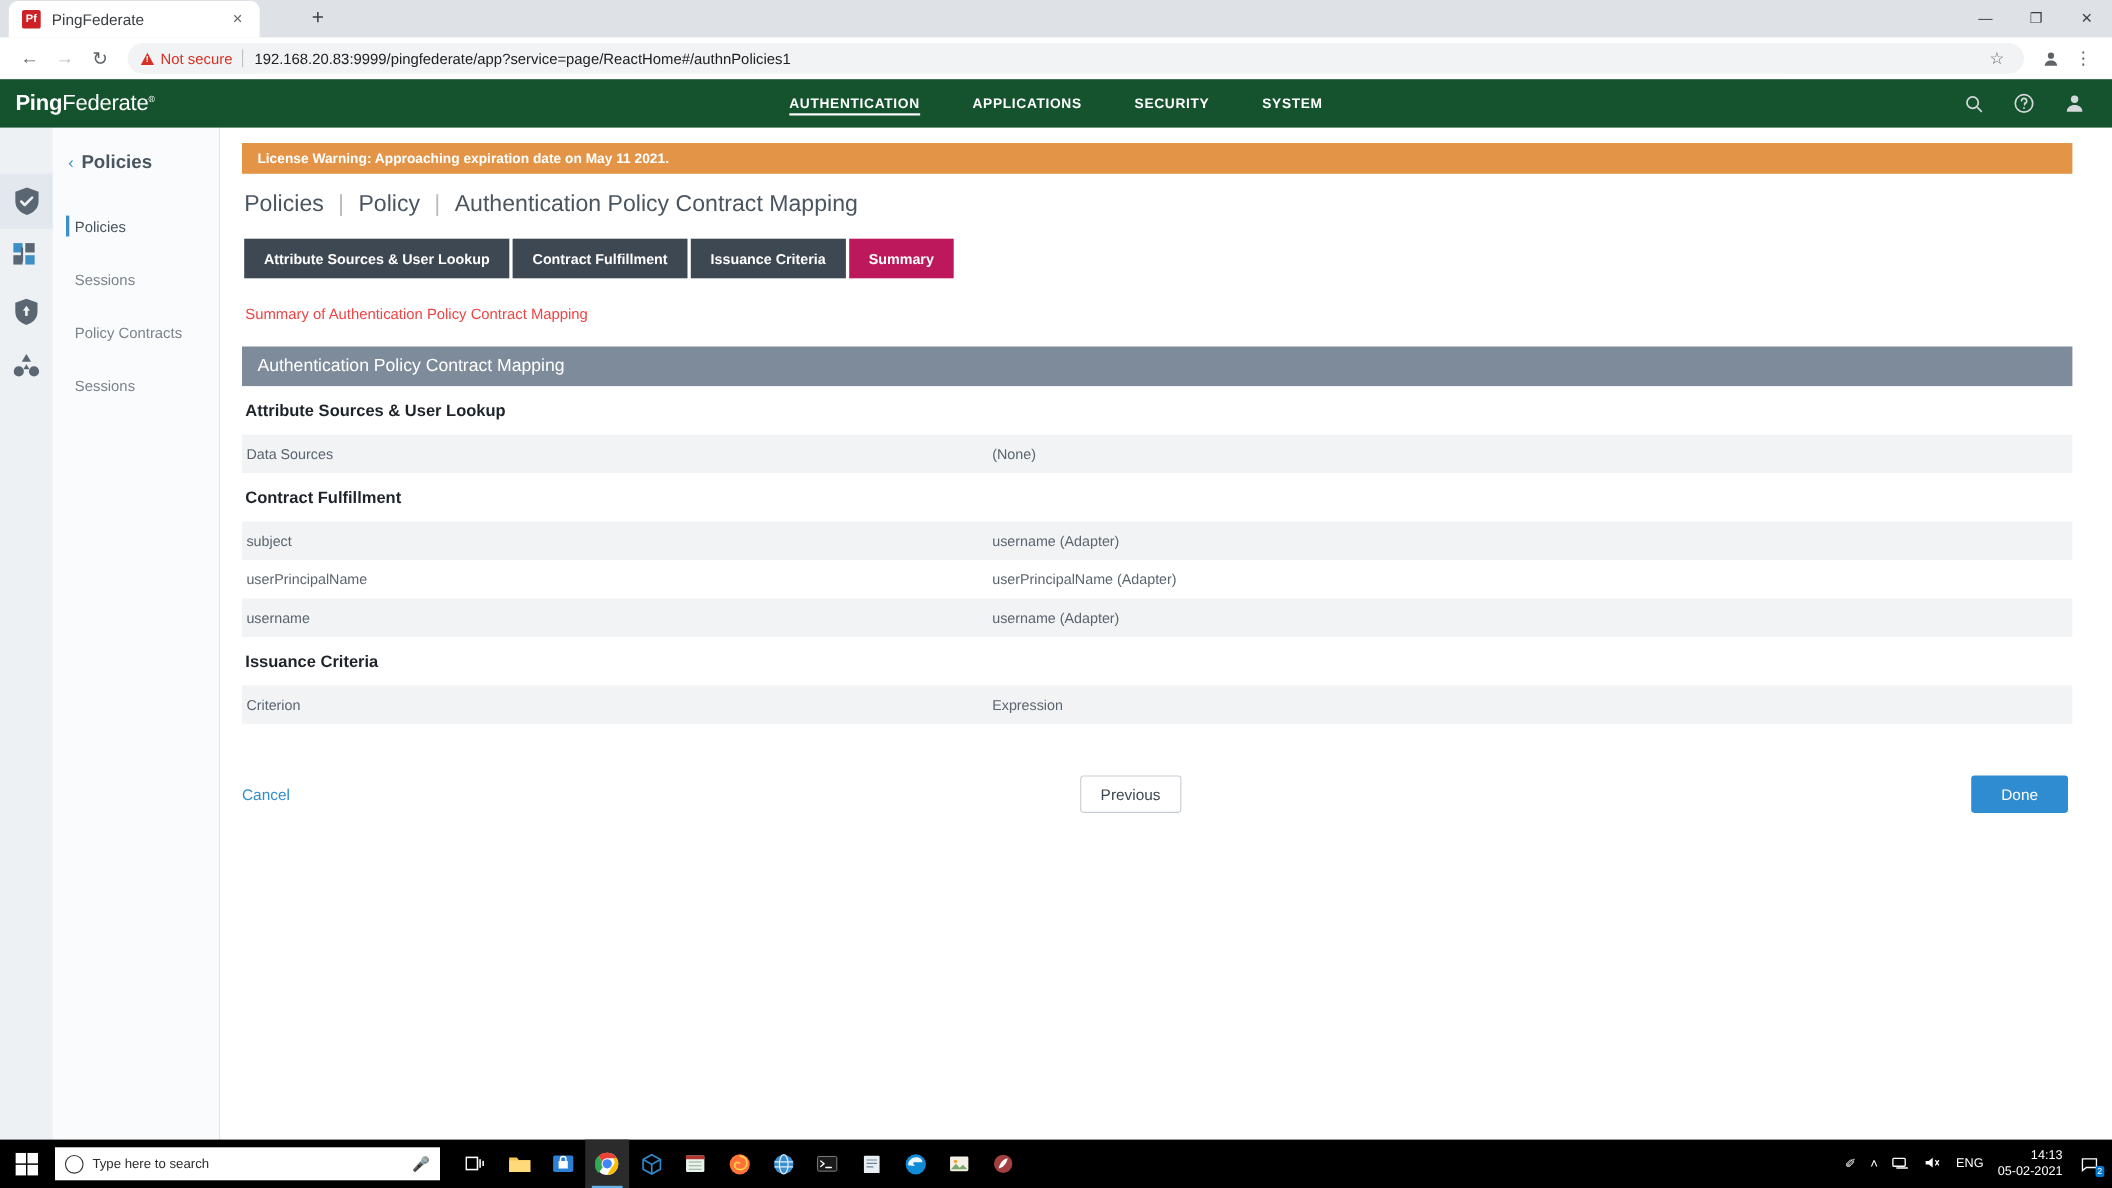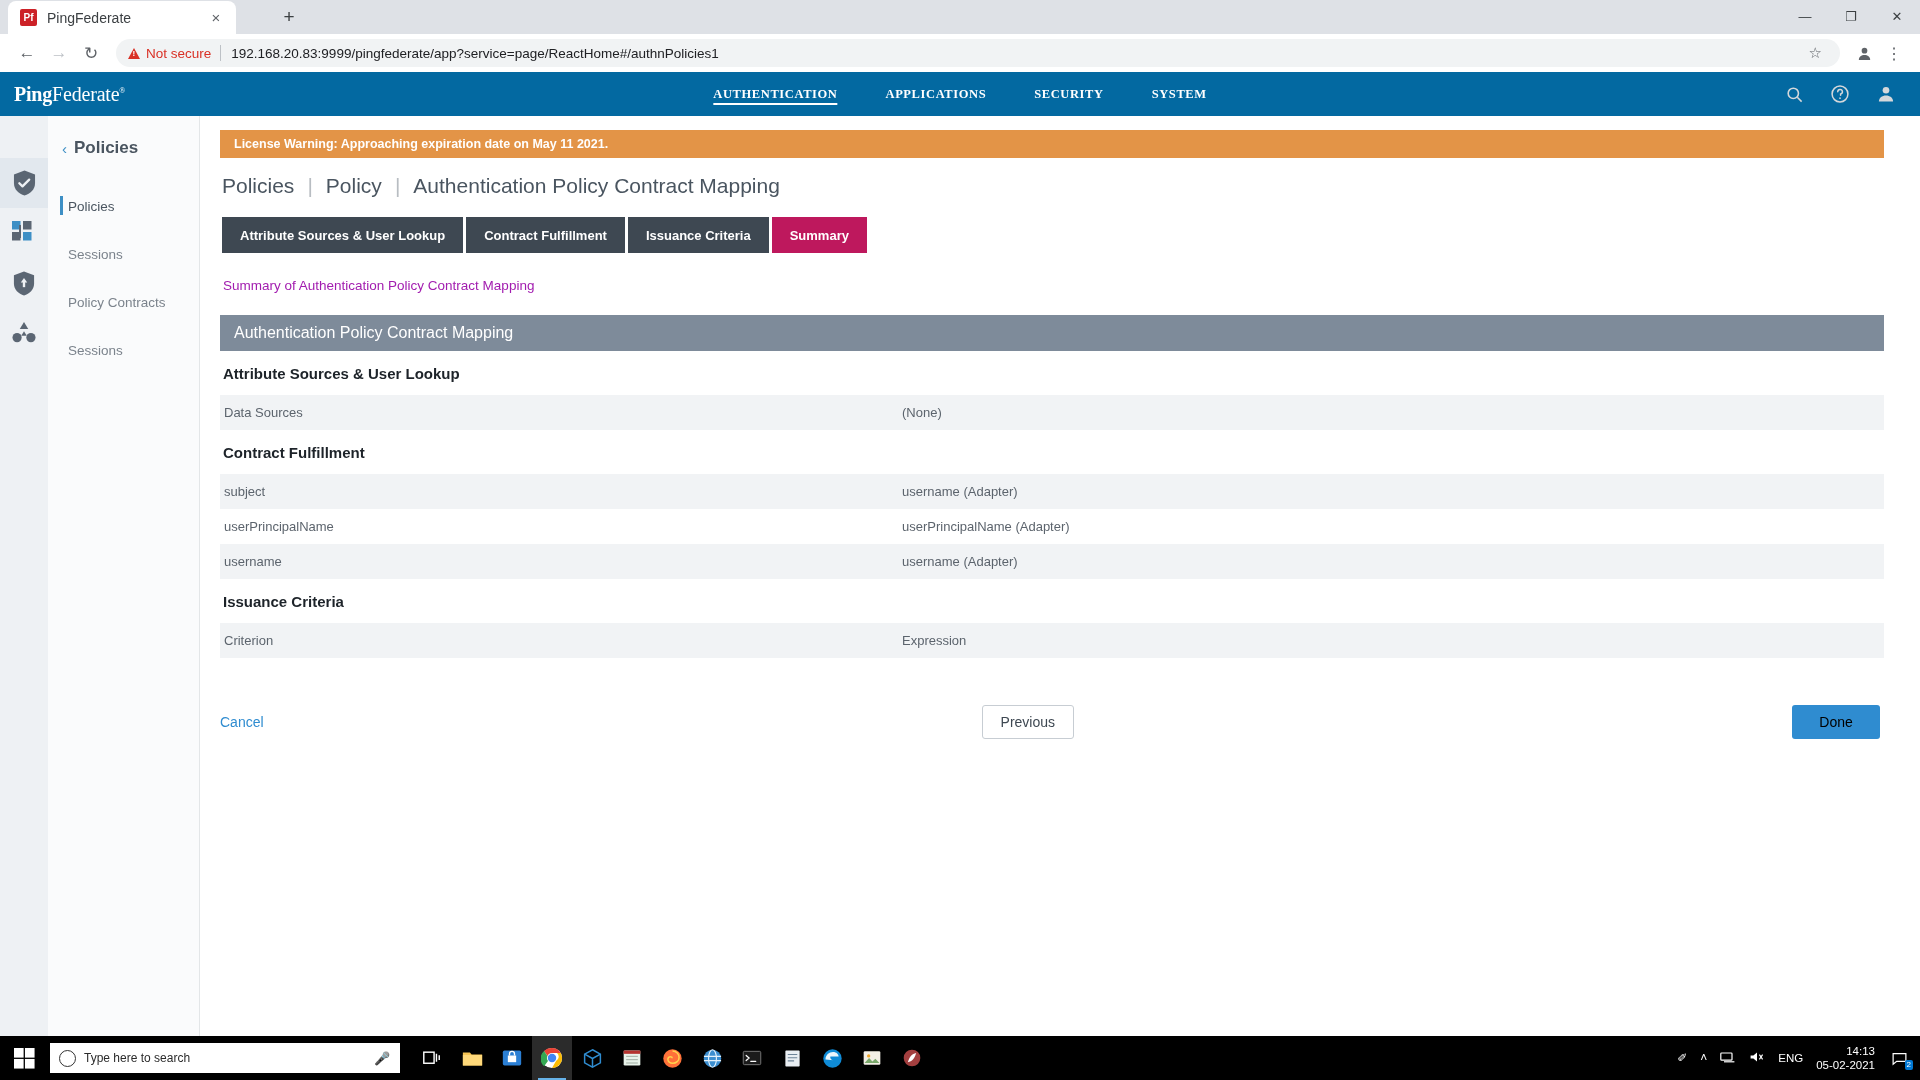--- a/index.html
+++ b/index.html
@@ -84,22 +84,22 @@
   .omni-div { width: 1px; height: 16px; background: #bdc1c6; }
   .omni-url { color: #202124; padding-left: 10px; font-size: 13.5px; }
   .star-icon { color: #5f6368; font-size: 15px; margin-left: auto; padding: 0 6px; }
   .tb-icon {
     width: 28px; height: 28px; display: flex; align-items: center;
     justify-content: center; color: #5f6368; font-size: 16px;
   }
 
   
   .pf-header {
-    height: 44px; background: #0369a1; display: flex;
-    align-items: center; position: relative; font-family: Liberation Serif, serif;
+    height: 44px; background: #14532d; display: flex;
+    align-items: center; position: relative;
   }
   .pf-logo {
     color: #fff; font-size: 20px; padding-left: 14px;
     letter-spacing: -0.2px; white-space: nowrap;
   }
   .pf-logo b { font-weight: bold; }
   .pf-logo span.light { font-weight: normal; }
   .pf-logo sup { font-size: 8px; vertical-align: super; }
   .pf-nav {
     position: absolute; left: 50%; transform: translateX(-50%);
@@ -175,21 +175,21 @@
 
   .tabrow { display: flex; gap: 3px; padding-left: 2px; }
   .wiz-tab {
     background: #3e4852; color: #ffffff; font-size: 13px;
     font-weight: bold; padding: 0 18px; height: 36px;
     display: flex; align-items: center;
   }
   .wiz-tab.current { background: #be185d; }
 
   .section-desc {
-    font-size: 13.5px; color: #a21caf; margin: 25px 0 22px 3px;
+    font-size: 13.5px; color: #ef4444; margin: 25px 0 22px 3px;
   }
 
   .sum-header {
     background: #7e8b9a; color: #ffffff; font-size: 16px;
     padding: 9px 14px; font-weight: normal;
   }
   .grp-title {
     font-size: 15px; color: #1d2329; font-weight: bold;
     padding: 14px 0 13px 3px;
   }
@@ -204,21 +204,21 @@
     display: flex; justify-content: space-between; align-items: center;
     gap: 18px; margin-top: 47px; padding-right: 4px;
   }
   .btn-link { color: #2f8cd0; font-size: 14px; }
   .btn {
     height: 34px; min-width: 88px; display: flex; align-items: center;
     justify-content: center; font-size: 14px; border-radius: 3px;
     padding: 0 18px;
   }
   .btn-sec { background: #ffffff; border: 1px solid #c7cdd3; color: #3e4852; }
-  .btn-pri { background: #2f8cd0; color: #000000; }
+  .btn-pri { background: #2f8cd0; color: #ffffff; }
 
   
   .taskbar {
     position: absolute; left: 0; bottom: 0; width: 1920px; height: 44px;
     background: #000000; display: flex; align-items: center;
   }
   .start-btn {
     width: 48px; height: 44px; display: flex; align-items: center;
     justify-content: center;
   }

